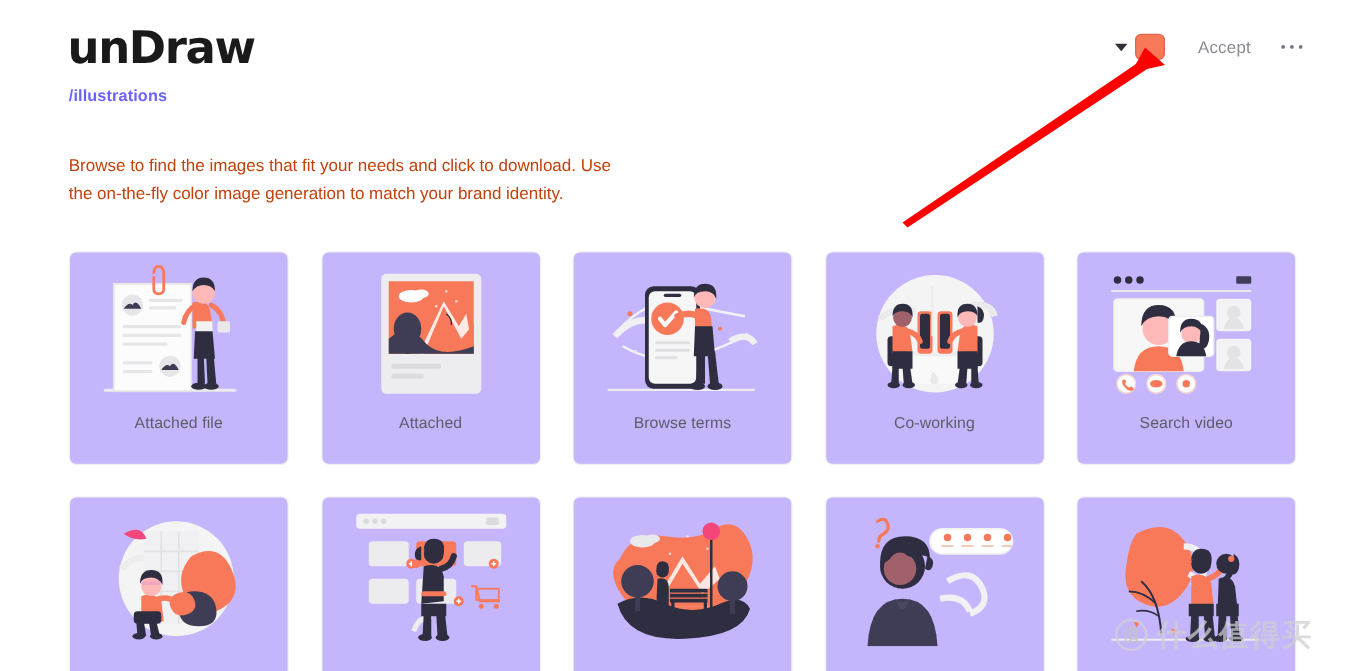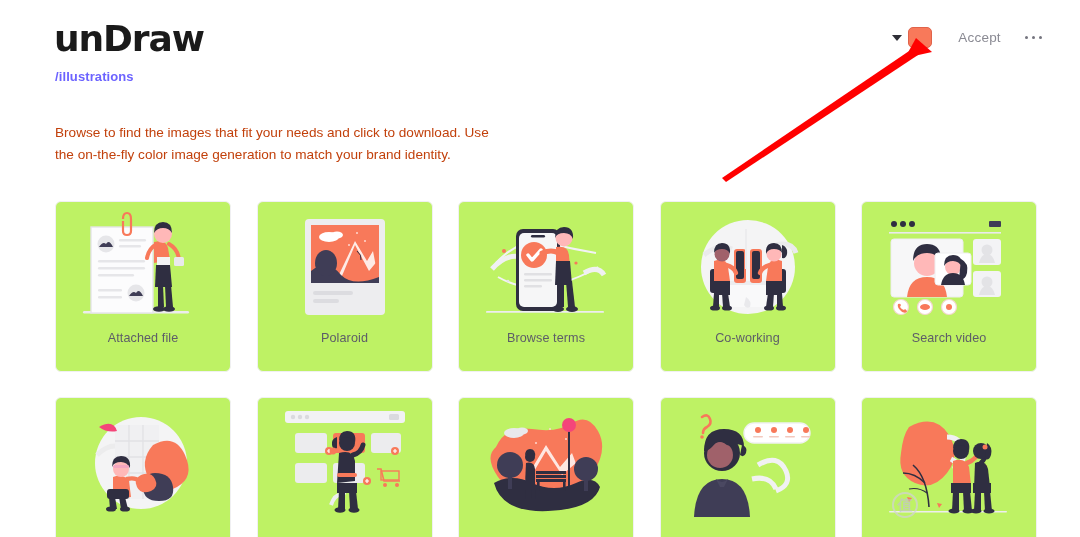--- a/index.html
+++ b/index.html
@@ -56,21 +56,21 @@
 
   
   .grid {
     position:absolute; left:55px; top:201px;
     width:982px;
     display:grid; grid-template-columns: repeat(5, 176px);
     gap: 25px 25.5px;
   }
   .card {
     width:176px; height:171px;
-    background:#bef264; border:1px solid #f0f0f2; border-radius:6px;
+    background:#c4b5fd; border:1px solid #f0f0f2; border-radius:6px;
     display:flex; flex-direction:column; align-items:center;
     cursor:pointer; overflow:hidden; position:relative;
   }
   .card-art {
     width:100%; height:130px;
     display:flex; align-items:center; justify-content:center;
   }
   .card-art svg { display:block; }
   .card-caption {
     font-size:12.6px; color:#5d5d68; letter-spacing:0.1px;
@@ -172,21 +172,21 @@
           <path d="M36 72 L56 30 L68 50 L74 40 L80 72z" fill="#ffffff" opacity="0.85"></path>
           <path d="M40 72 L56 34 L70 60 L80 48 L80 72z" fill="#f8795a"></path>
           <path d="M12 60 q16-14 30 4 q12 12 38 2 l0 6 -68 0z" fill="#3f3d56"></path>
           <ellipse cx="27" cy="52" rx="11" ry="13" fill="#3f3d56"></ellipse>
           <rect x="25" y="60" width="4" height="12" fill="#3f3d56"></rect>
           <path d="M58 40 q5 4 4 9" stroke="#2f2e41" stroke-width="1" fill="none"></path>
           <rect x="14" y="80" width="40" height="4" rx="2" fill="#dcdce0"></rect>
           <rect x="14" y="88" width="26" height="4" rx="2" fill="#dcdce0"></rect>
         </svg>
       </div>
-      <div class="card-caption">Polaroid</div>
+      <div class="card-caption">Attached</div>
     </div>
 
     <div class="card">
       <div class="card-art">
         <svg width="128" height="112" viewBox="0 0 128 112">
           <path d="M14 52 q24-26 52-20 q24 6 48 10" stroke="#f2f2f4" stroke-width="2" fill="none"></path>
           <path d="M16 66 q28 16 58 8 q26-8 42-18" stroke="#f2f2f4" stroke-width="2" fill="none"></path>
           <path d="M10 58 q14-16 30-12" stroke="#f0f0f2" stroke-width="5" fill="none"></path>
           <path d="M102 62 q14-8 20 2" stroke="#f0f0f2" stroke-width="5" fill="none"></path>
           <rect x="4" y="100" width="118" height="1.8" rx="0.9" fill="#ededef"></rect>
@@ -462,15 +462,16 @@
 
   </div>
 
   <svg class="annotation" viewBox="0 0 1080 537">
     <polygon points="722,178 915,47 918,55 726,182" fill="#ff0000"></polygon>
     <polygon points="916,38 932,52 905,58" fill="#ff0000"></polygon>
   </svg>
 
   <div class="watermark">
     <div class="wm-badge">值</div>
+    <div class="wm-text">什么值得买</div>
   </div>
 
 </div>
 
 </body></html>

